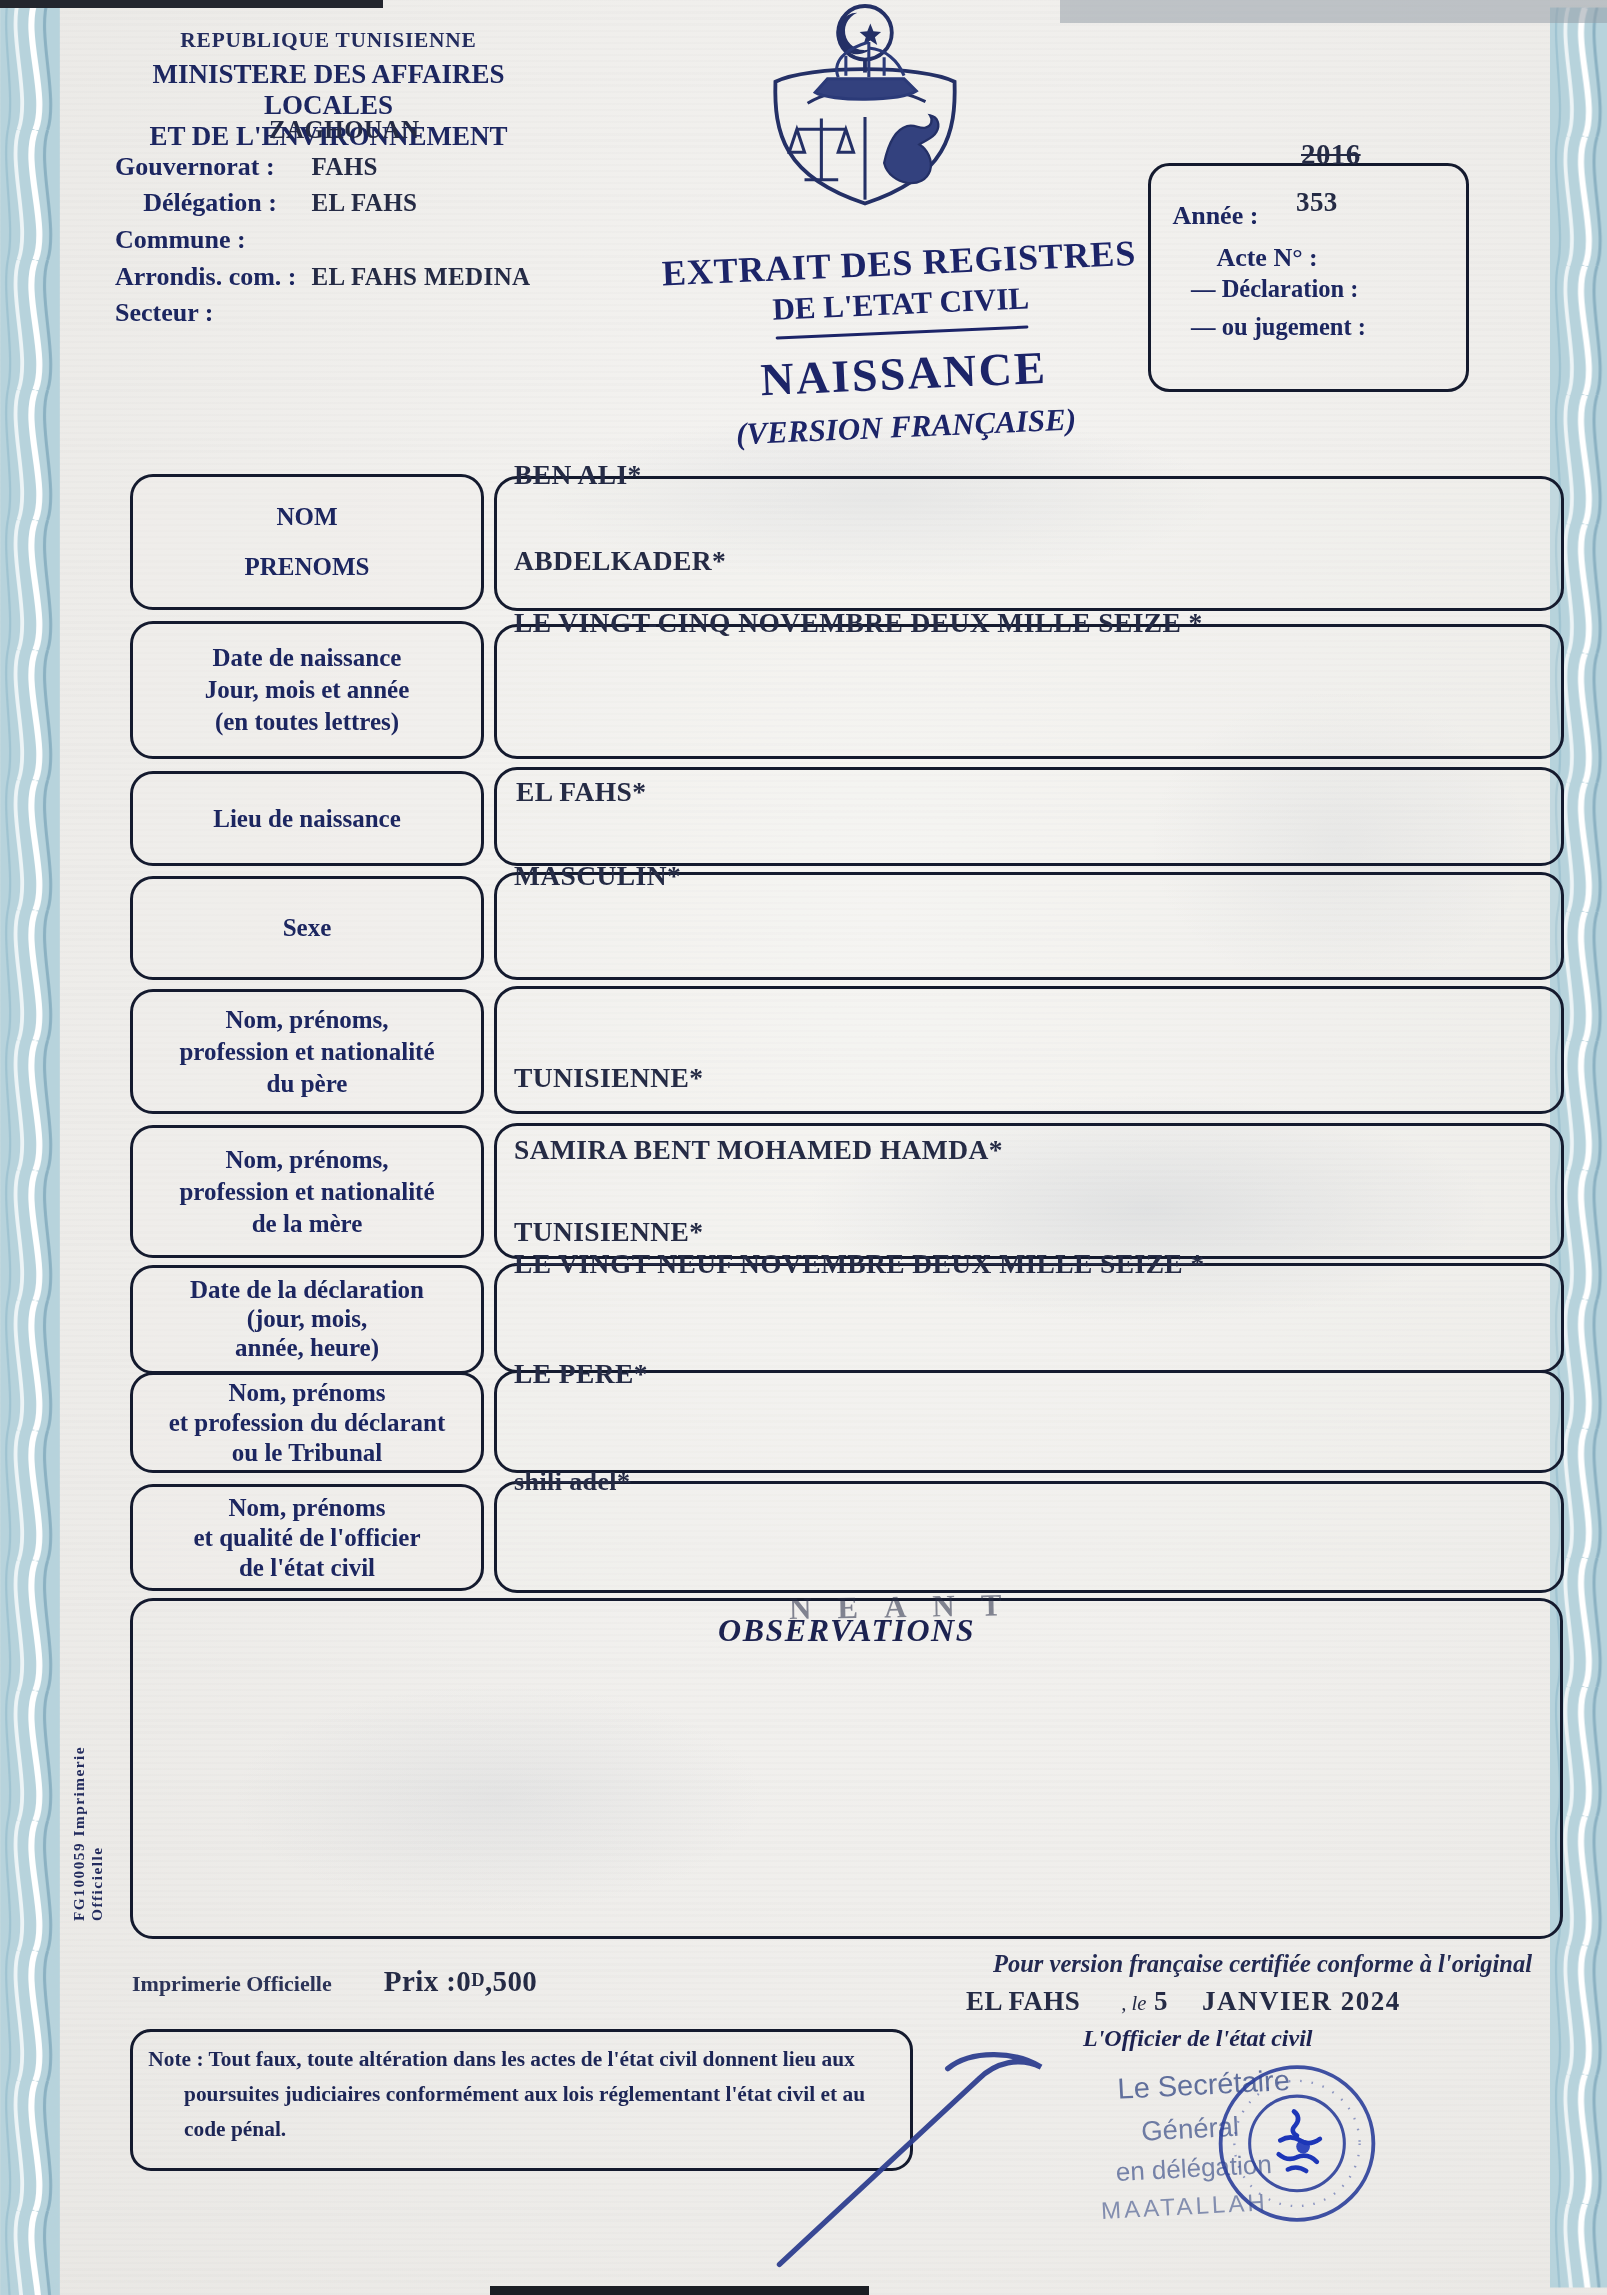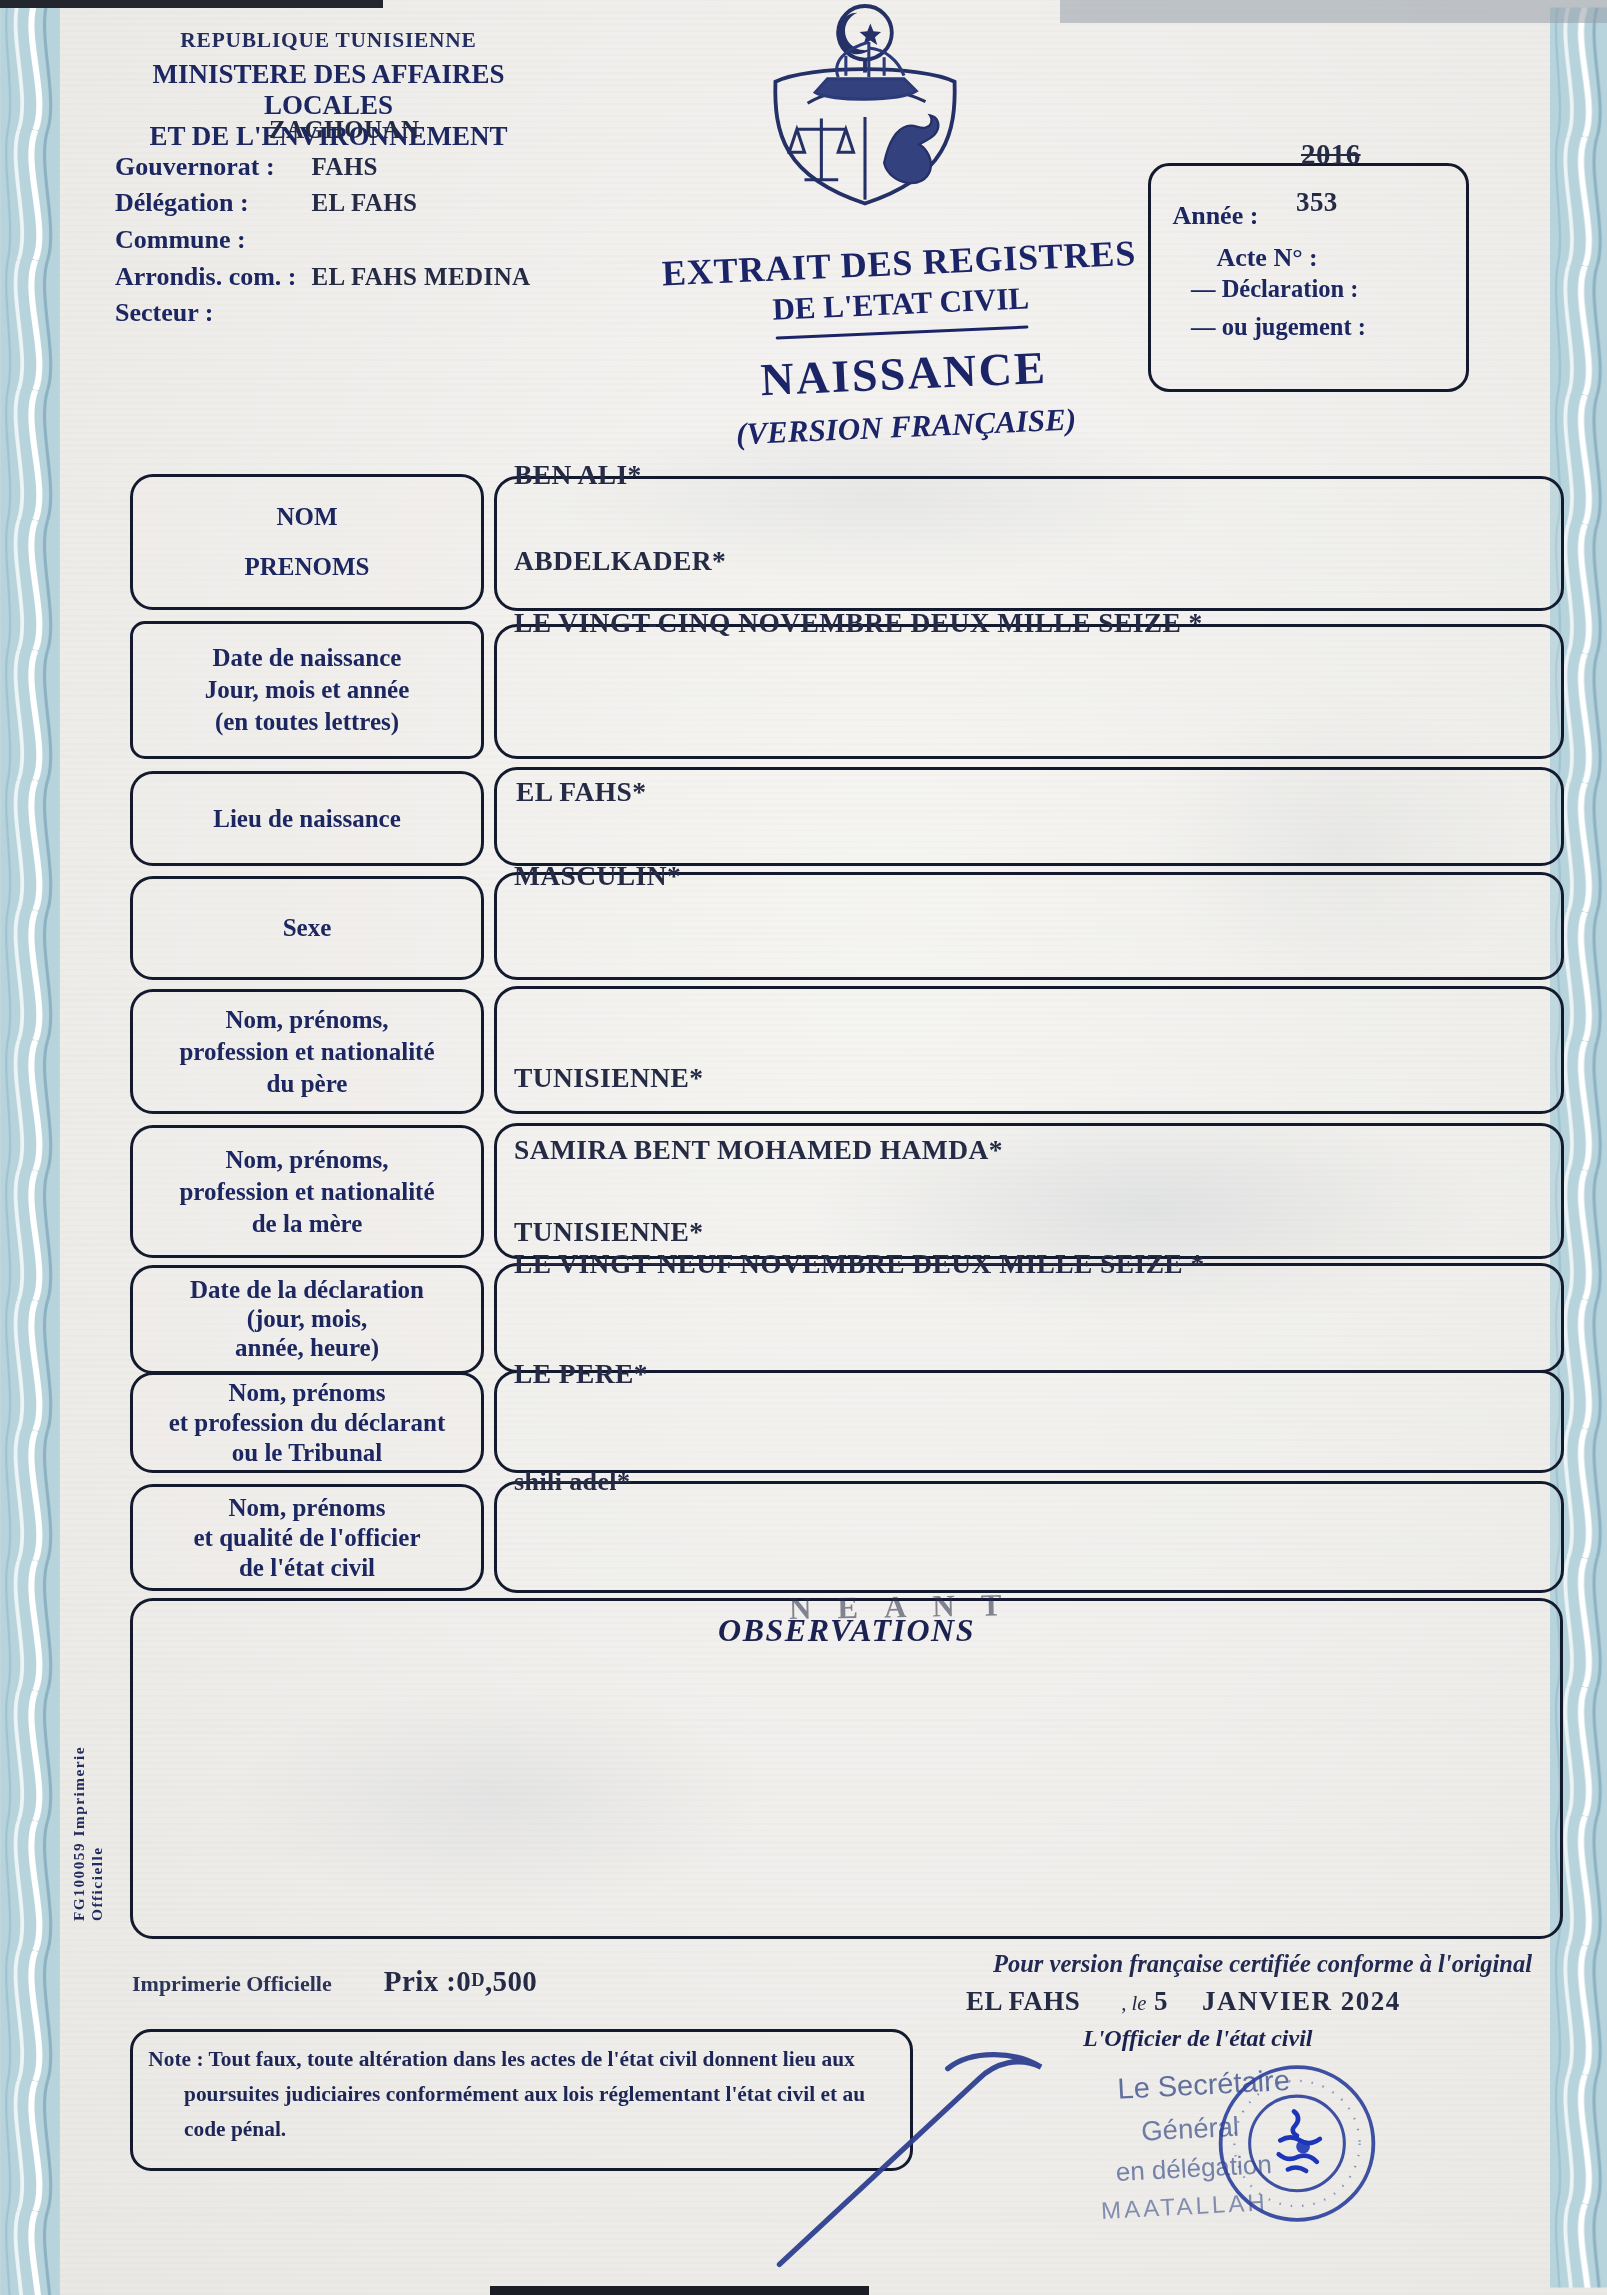--- a/index.html
+++ b/index.html
@@ -61,21 +61,21 @@
     <div style="font-size:21.4px;font-weight:600;letter-spacing:0.8px;color:#232c5e;">REPUBLIQUE TUNISIENNE</div>
     <div style="font-size:27px;font-weight:700;color:#1c2660;margin-top:6.1px;">MINISTERE DES AFFAIRES LOCALES</div>
     <div style="font-size:27px;font-weight:700;color:#1c2660;">ET DE L'ENVIRONNEMENT</div>
   </div>
   <div class="abs typed" style="left:269px;top:116px;font-size:25px;">ZAGHOUAN</div>
 
   <div class="abs" style="left:115px;top:152px;font-size:26px;font-weight:700;color:#1c2660;">
     <span style="display:inline-block;width:190px;">Gouvernorat :</span>
     <span class="typed" style="font-size:25px;">FAHS</span>
   </div>
-  <div class="abs" style="left:115px;top:188px;font-size:26px;font-weight:700;color:#1c2660;">
+  <div class="abs" style="left:115px;top:188px;font-size:26px;font-weight:700;color:#1c2660;text-align:center;">
     <span style="display:inline-block;width:190px;">Délégation :</span>
     <span class="typed" style="font-size:25px;">EL FAHS</span>
   </div>
   <div class="abs" style="left:115px;top:225px;font-size:26px;font-weight:700;color:#1c2660;">
     <span style="display:inline-block;width:190px;">Commune :</span>
     <span class="typed" style="font-size:25px;"></span>
   </div>
   <div class="abs" style="left:115px;top:262px;font-size:26px;font-weight:700;color:#1c2660;">
     <span style="display:inline-block;width:190px;">Arrondis. com. :</span>
     <span class="typed" style="font-size:25px;">EL FAHS MEDINA</span>
@@ -133,21 +133,21 @@
 
   <div class="label-box" style="top:474px;height:130px;line-height:2.0;">
     <div><span>NOM</span><br>
          <span>PRENOMS</span></div>
   </div>
   <div class="value-box" style="top:476px;height:129px;">
     <div class="vline typed" style="left:17px;top:-20px;">BEN ALI*</div>
     <div class="vline typed" style="left:17px;top:66px;">ABDELKADER*</div>
   </div>
 
-  <div class="label-box" style="top:621px;height:132px;border-radius:15px;">
+  <div class="label-box" style="top:621px;height:132px;">
     <div><span>Date de naissance</span><br>
          <span>Jour, mois et année</span><br>
          <span>(en toutes lettres)</span></div>
   </div>
   <div class="value-box" style="top:624px;height:129px;">
     <div class="vline typed" style="left:17px;top:-20px;">LE VINGT-CINQ NOVEMBRE  DEUX MILLE SEIZE *</div>
   </div>
 
   <div class="label-box" style="top:771px;height:89px;">
     <div><span>Lieu de naissance</span></div>

